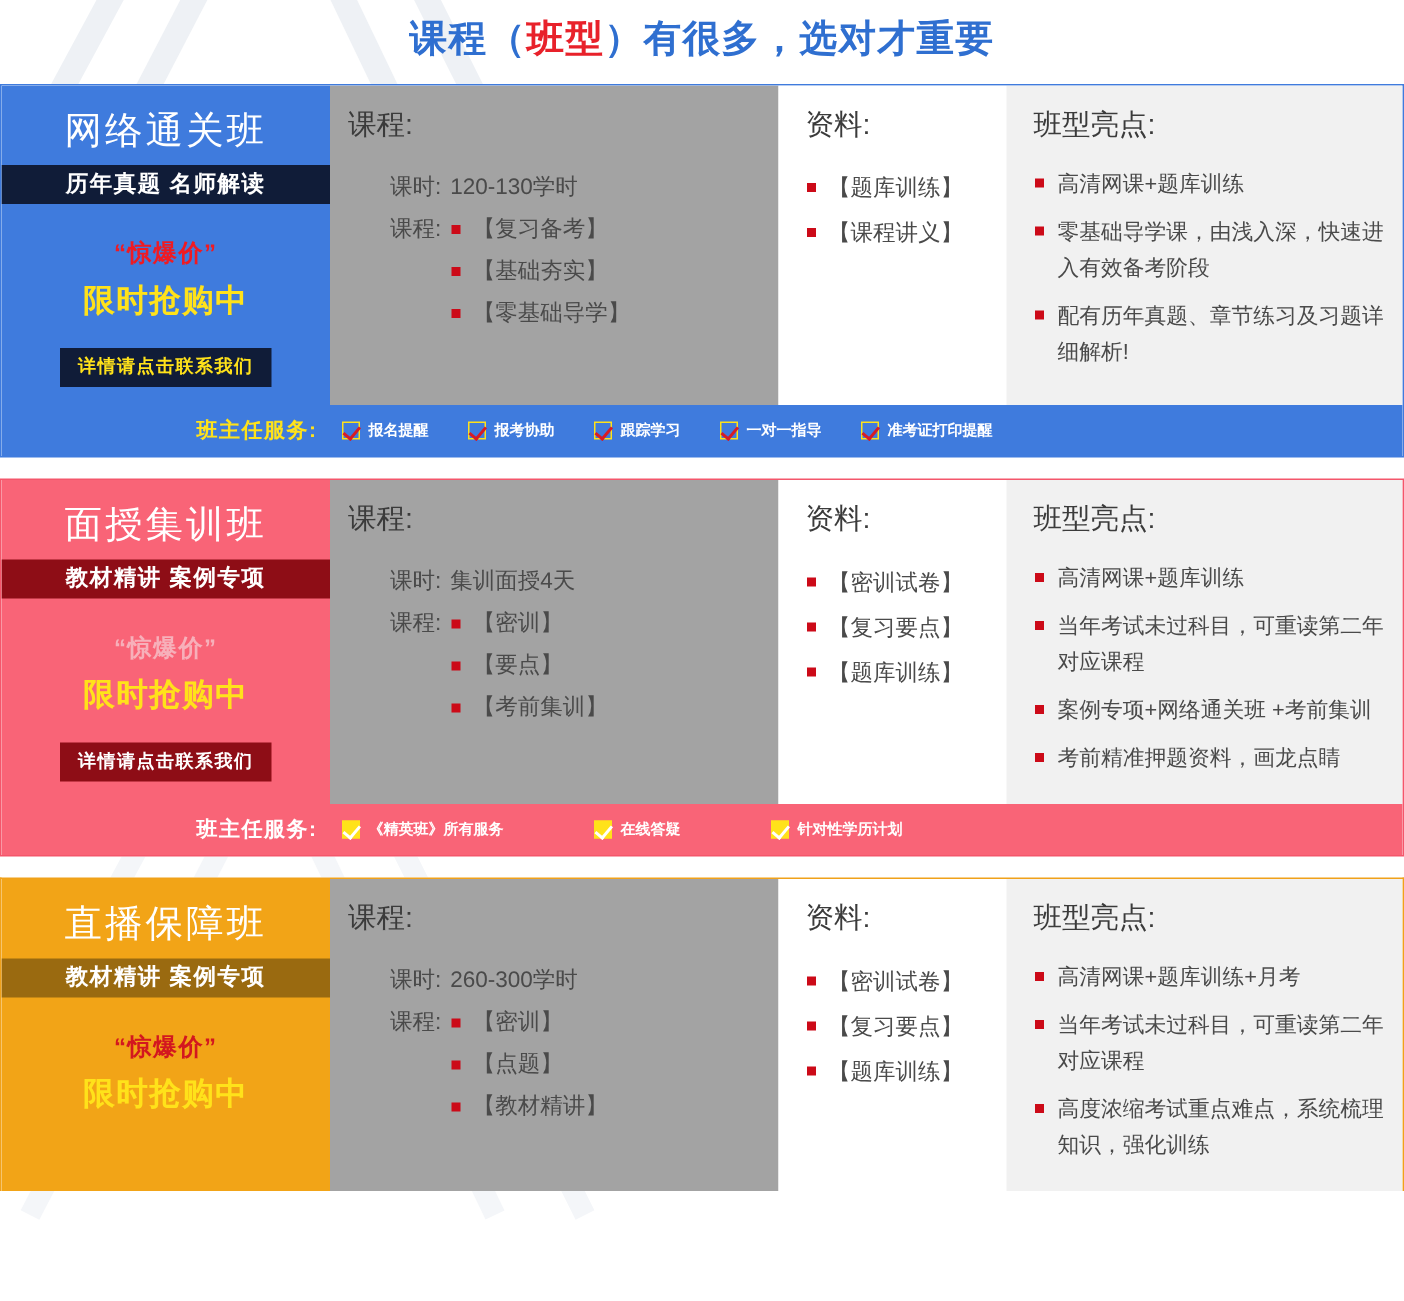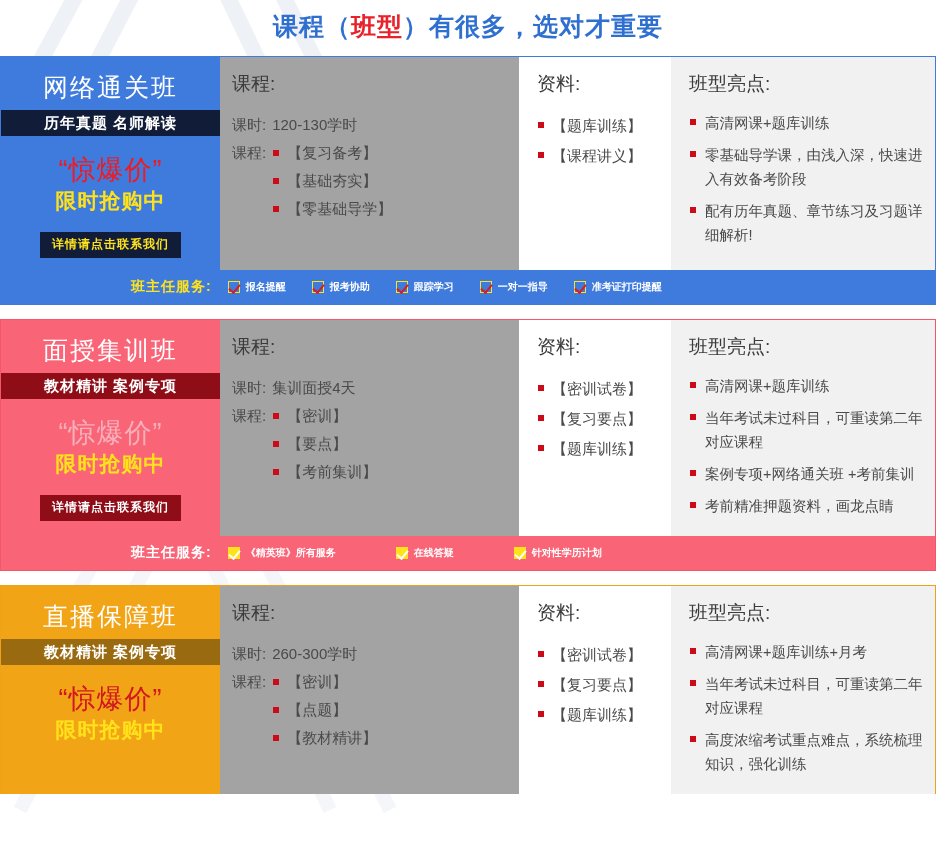--- a/index.html
+++ b/index.html
@@ -71,21 +71,21 @@
     color: #ffffff;
     font-size: 15px; font-weight: bold;
     letter-spacing: 1px;
     line-height: 26px; height: 26px;
     margin: 0 0 0 0;
   }
   .theme-red .promo-sub   { background: #8e0d16; }
   .theme-orange .promo-sub{ background: #9a6a10; }
 
   .promo-price {
-    font-size: 27px; font-weight: normal; color: #f01a22;
+    font-size: 16px; font-weight: bold; color: #f01a22;
     line-height: 32px; margin-top: 18px; letter-spacing: 1px;
   }
   .theme-red .promo-price { color: #f7b0ba; }
   .theme-orange .promo-price { color: #d3171f; }
 
   .promo-rush {
     font-size: 21px; font-weight: bold; color: #ffe21a;
     line-height: 30px; letter-spacing: 1px;
   }
   .promo-cta {
@@ -103,21 +103,21 @@
     color: #4a4a4a;
   }
   .col-courses   { flex: 0 0 299px; width: 299px; background: #a3a3a3; padding-left: 12px; }
   .col-materials { flex: 0 0 152px; width: 152px; background: #ffffff; }
   .col-highlight { flex: 1 1 auto;  background: #f1f1f1; }
 
   .col-head {
     font-size: 19px; color: #3b3b3b; font-weight: 400;
     margin-bottom: 14px; line-height: 26px;
   }
-  .kv { display: flex; font-size: 15px; line-height: 28px; color: #4a4a4a; }
+  .kv { display: flex; font-size: 15px; line-height: 28px; color: #4a4a4a; margin-left: 28px; }
   .kv-key { flex: 0 0 auto; margin-right: 6px; }
   .kv-val { flex: 1 1 auto; }
 
   ul.blist { list-style: none; }
   ul.blist li {
     position: relative;
     font-size: 15px; line-height: 28px; color: #4a4a4a;
     padding-left: 15px;
   }
   ul.blist li::before {

